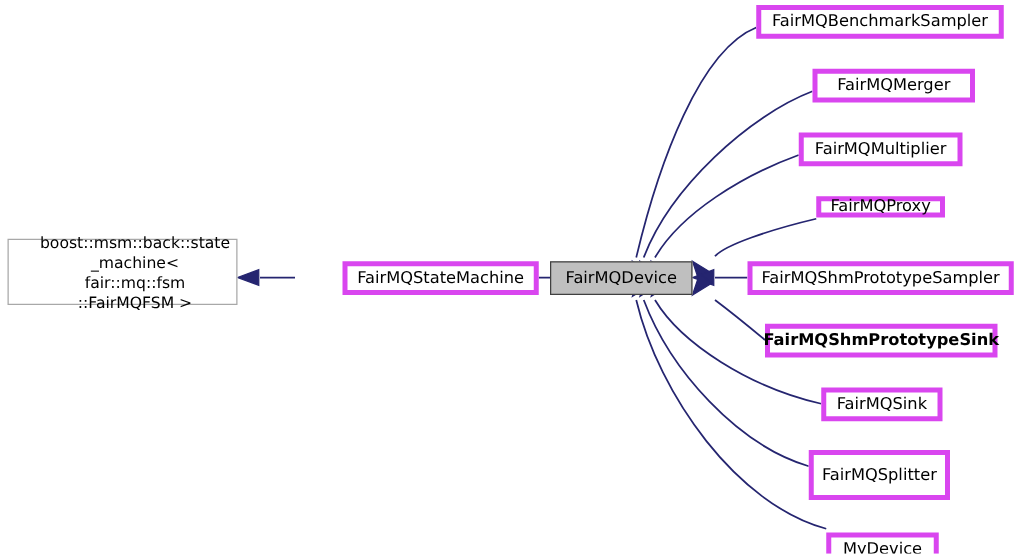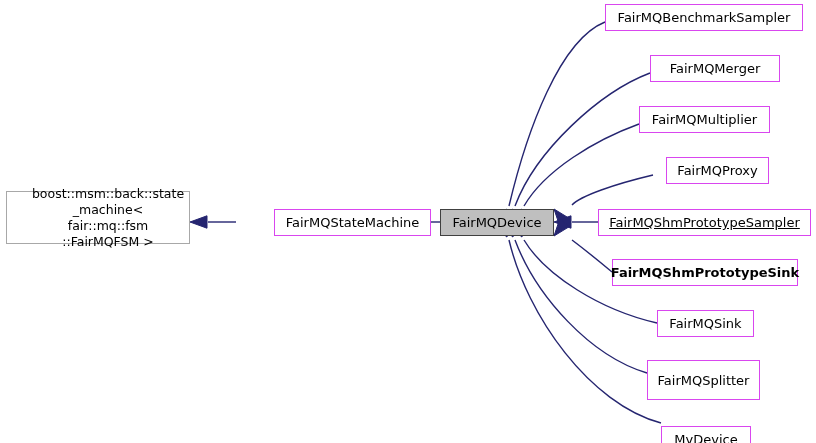--- a/index.html
+++ b/index.html
@@ -27,21 +27,21 @@
     pointer-events: none;
   }
   .node {
     position: absolute;
     box-sizing: border-box;
     display: flex;
     align-items: center;
     justify-content: center;
     text-align: center;
     background: #ffffff;
-    border: 1px solid #d946ef;
+    border: 4px solid #d946ef;
     color: #000000;
     font-size: 13px;
     line-height: 15px;
     white-space: pre-line;
     letter-spacing: 0px;
   }
   .node.current {
     background: #bfbfbf;
     border: 1px solid #404040;
   }
@@ -93,21 +93,21 @@
 
   <div id="nodes-layer">
       <div class="node external" style="left: 6px; top: 191px; width: 184px; height: 53px;"><span class="node-label">boost::msm::back::state
 _machine&lt; fair::mq::fsm
 ::FairMQFSM &gt;</span></div>
       <div class="node" style="left: 236px; top: 209px; width: 157px; height: 27px; margin-left: 38px;"><span class="node-label">FairMQStateMachine</span></div>
       <div class="node current" style="left: 440px; top: 209px; width: 114px; height: 27px;"><span class="node-label">FairMQDevice</span></div>
       <div class="node" style="left: 605px; top: 4px; width: 198px; height: 27px;"><span class="node-label">FairMQBenchmarkSampler</span></div>
       <div class="node" style="left: 650px; top: 55px; width: 130px; height: 27px;"><span class="node-label">FairMQMerger</span></div>
       <div class="node" style="left: 639px; top: 106px; width: 131px; height: 27px;"><span class="node-label">FairMQMultiplier</span></div>
-      <div class="node" style="left: 653px; top: 157px; width: 103px; height: 27px; margin-left: 13px;"><span class="node-label">FairMQProxy</span></div>
-      <div class="node" style="left: 598px; top: 209px; width: 213px; height: 27px; text-decoration: underline;"><span class="node-label">FairMQShmPrototypeSampler</span></div>
+      <div class="node" style="left: 653px; top: 157px; width: 103px; height: 17px;"><span class="node-label">FairMQProxy</span></div>
+      <div class="node" style="left: 598px; top: 209px; width: 213px; height: 27px;"><span class="node-label">FairMQShmPrototypeSampler</span></div>
       <div class="node" style="left: 612px; top: 259px; width: 186px; height: 27px; font-weight: bold;"><span class="node-label">FairMQShmPrototypeSink</span></div>
       <div class="node" style="left: 657px; top: 310px; width: 97px; height: 27px;"><span class="node-label">FairMQSink</span></div>
       <div class="node" style="left: 647px; top: 360px; width: 113px; height: 40px;"><span class="node-label">FairMQSplitter</span></div>
       <div class="node" style="left: 661px; top: 426px; width: 90px; height: 27px; text-decoration: underline;"><span class="node-label">MyDevice</span></div>
     </div>
 
 </div>
 
 </body></html>

